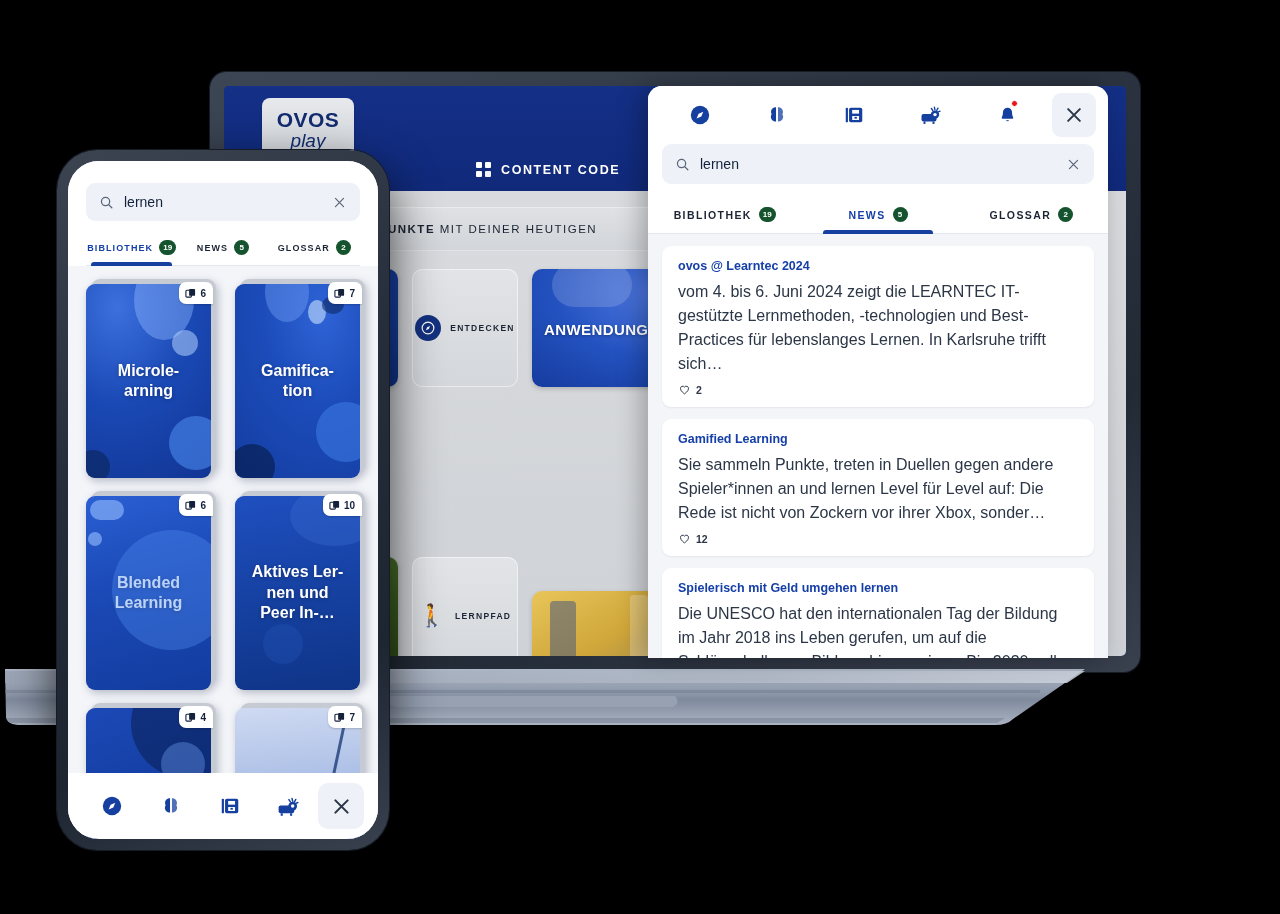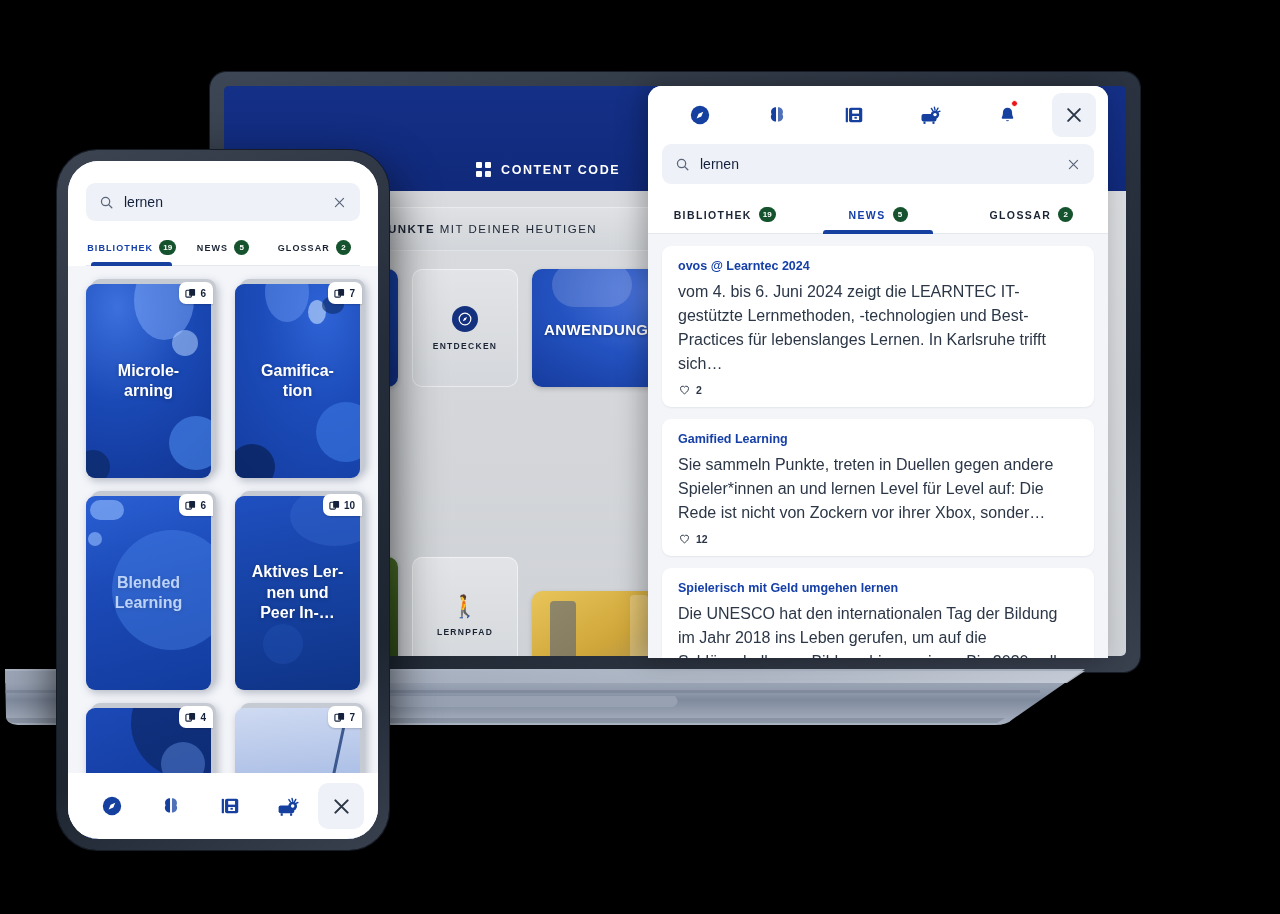--- a/index.html
+++ b/index.html
@@ -80,21 +80,21 @@
   }
   .tile-blue  { background: radial-gradient(120% 100% at 20% 10%, #3a6ddc 0%, #1a49b5 45%, #12358f 100%); }
   .tile-blue2 { background: radial-gradient(130% 110% at 80% 20%, #4f78e0 0%, #2352c0 50%, #15399a 100%); }
   .tile-green { background: linear-gradient(150deg,#6c8f3c 0%, #3f6222 60%, #2d4a18 100%); }
   .tile-yellow{ background: linear-gradient(150deg,#e8c55a 0%, #cfa63a 45%, #8a7a5e 100%); margin-top: 34px; }
   .tile-blob { position:absolute; border-radius:50%; }
 
   .tile-action {
     width: 106px; height: 118px; border-radius: 10px; flex:none;
     background: linear-gradient(180deg,#e2e4e7,#d4d7db);
-    display:flex; flex-direction:column; align-items:center; justify-content:center; gap:9px;
+    display:flex; flex-direction:row; align-items:center; justify-content:center; gap:9px;
     box-shadow: inset 0 0 0 1px rgba(255,255,255,.5);
   }
   .tile-action .circ {
     width: 26px; height: 26px; border-radius:50%; background:#14317f;
     display:flex; align-items:center; justify-content:center; color:#fff; font-size:13px;
   }
   .tile-action .cap { font-size: 8.5px; font-weight: 800; letter-spacing: 1.3px; color:#1b2434; }
 
   
   #overlay {
@@ -237,20 +237,24 @@
 </head>
 <body>
 
 <div id="stage">
 
   <div id="laptop">
     <div class="laptop-bezel"></div>
     <div class="laptop-screen">
 
       <div class="app-topbar">
+        <div class="logo-plate">
+          <div class="logo-ovos">OVOS</div>
+          <div class="logo-play">play</div>
+        </div>
         <div class="content-code">
           <span class="qr-ico">
               <i></i>
               <i></i>
               <i></i>
               <i></i>
             </span>
           <span>CONTENT CODE</span>
         </div>
       </div>

